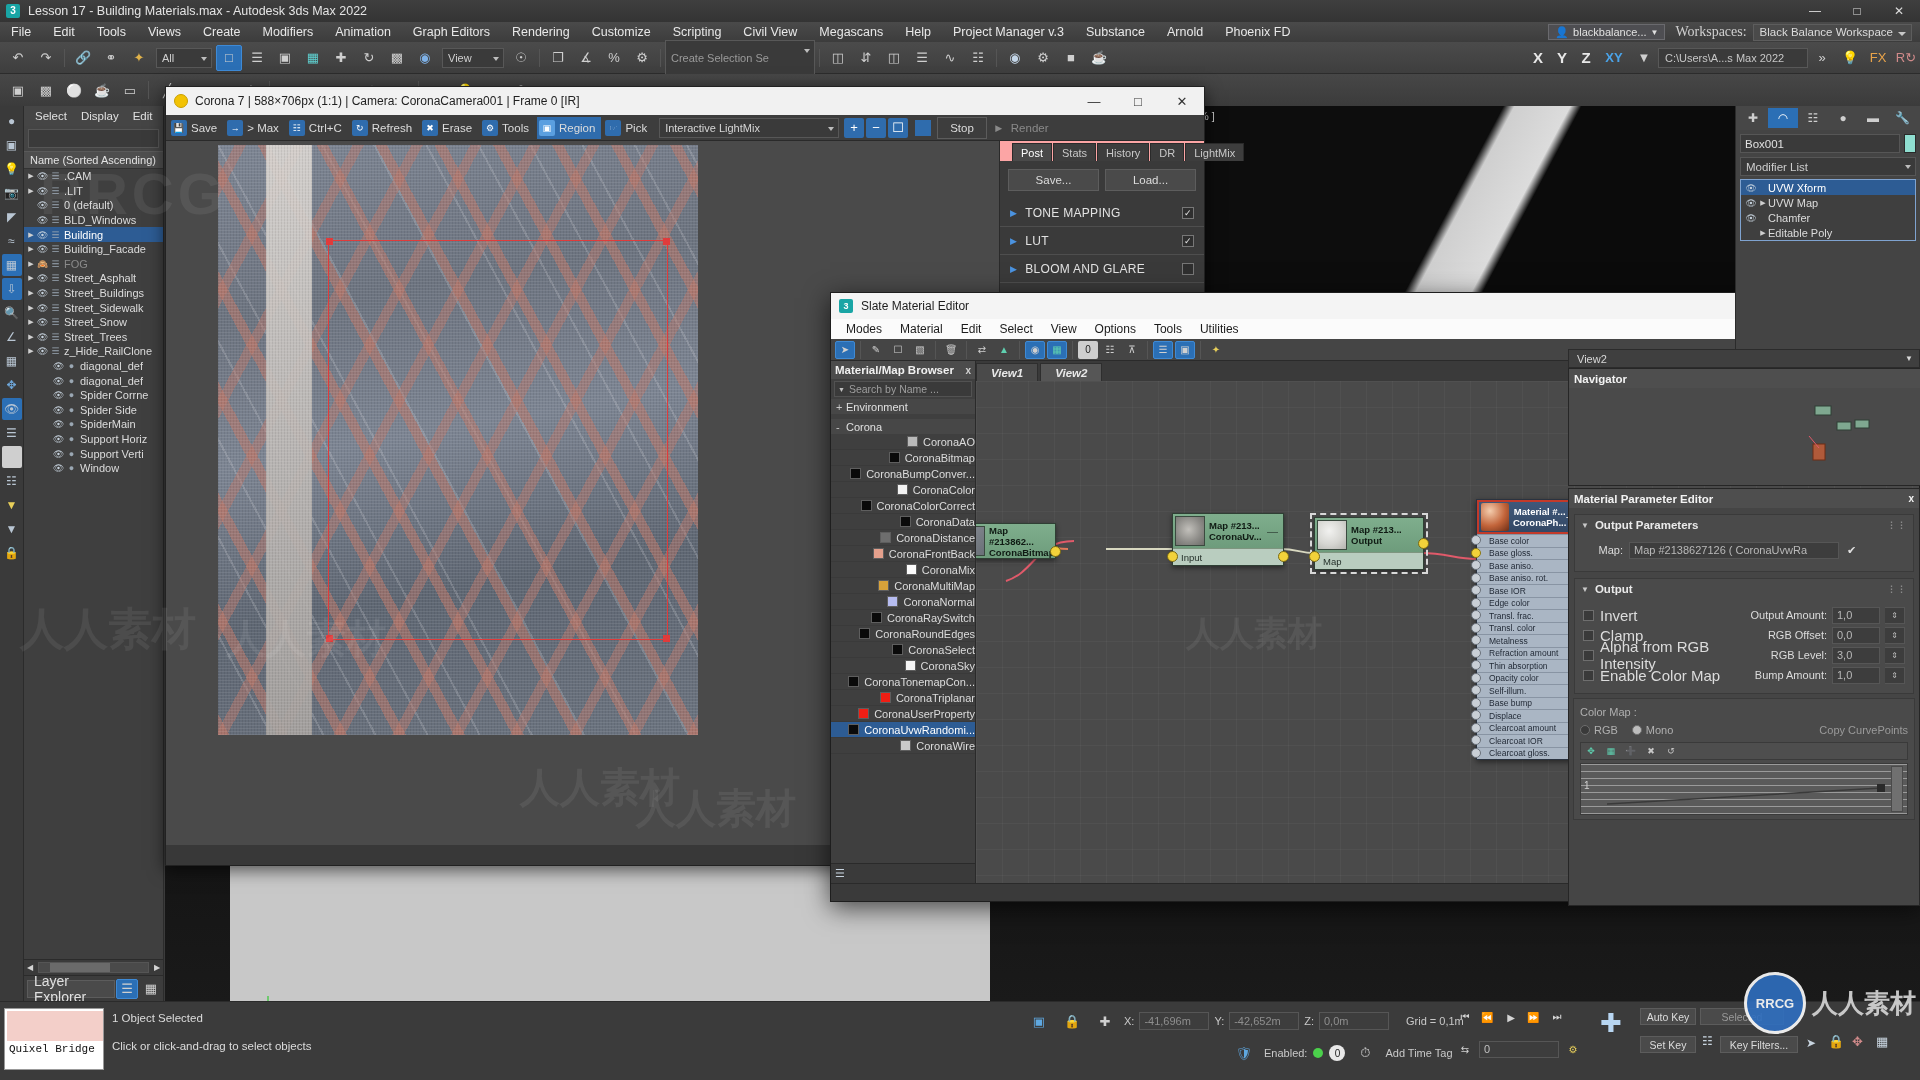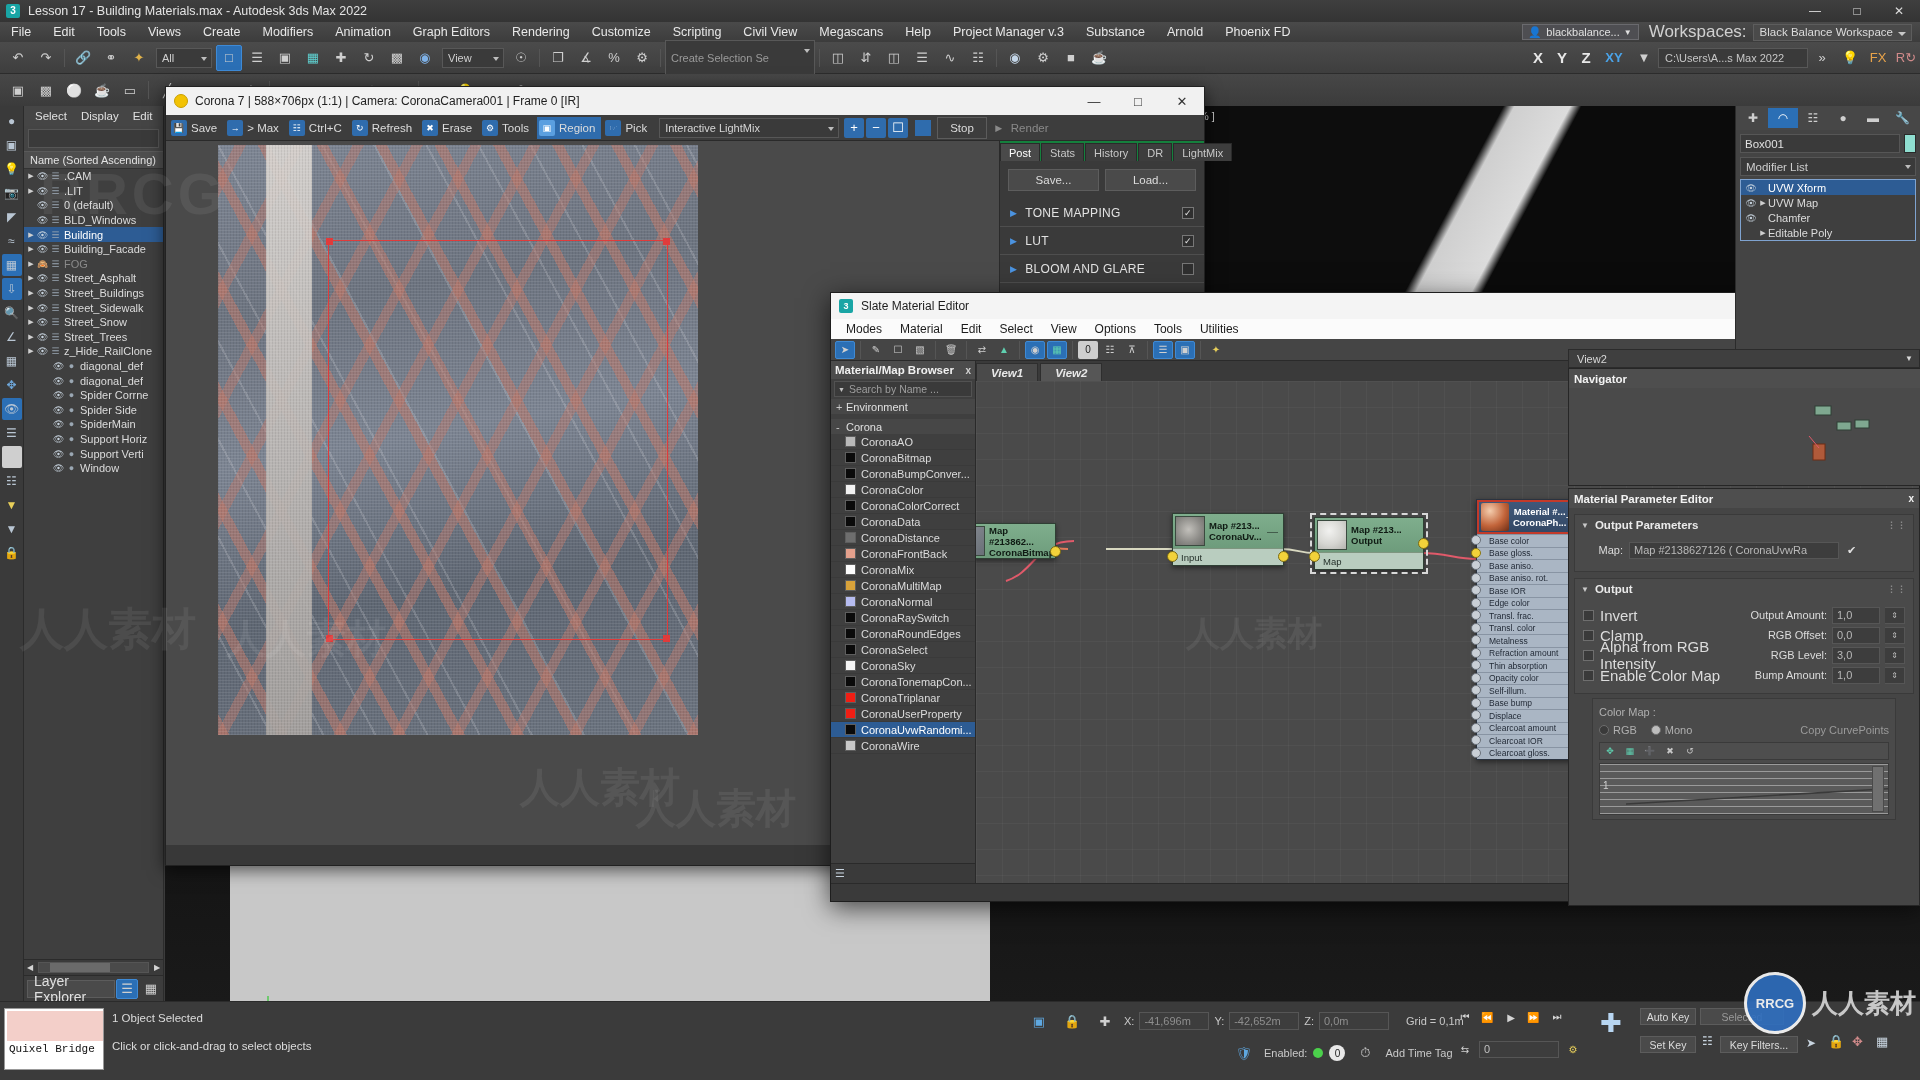--- a/index.html
+++ b/index.html
@@ -27,21 +27,21 @@
   
   .menubar{
     position:absolute;left:0;top:22px;width:1920px;height:20px;
     background:linear-gradient(#4a4a4a,#3c3c3c);
     display:flex;align-items:center;font-size:12.5px;color:#e8e8e8;
   }
   .menubar .mi{padding:0 11px;height:20px;line-height:20px;white-space:nowrap;}
   .user-area{position:absolute;right:0;top:0;height:20px;display:flex;align-items:center;}
   .user-pill{background:#4e4e52;border:1px solid #6a6a6e;height:16px;display:flex;align-items:center;
     padding:0 6px;font-size:11px;margin-right:10px;color:#e0e0e0;}
-  .ws-label{font-size:17px;color:#d0d0d0;margin-right:6px;}
+  .ws-label{font-size:14px;color:#d0d0d0;margin-right:6px;font-family:Liberation Serif, serif;}
   .ws-combo{background:#4a4a4a;border:1px solid #5d5d5d;height:17px;display:flex;align-items:center;
     padding:0 18px 0 6px;font-size:11.5px;color:#dcdcdc;position:relative;margin-right:8px;}
   .ws-combo::after{content:"";position:absolute;right:5px;top:7px;border-left:4px solid transparent;
     border-right:4px solid transparent;border-top:4px solid #c8c8c8;}
 
   
   .maintb{
     position:absolute;left:0;top:42px;width:1920px;height:32px;
     background:linear-gradient(#4b4b4b,#3e3e3e);display:flex;align-items:center;padding-left:4px;
     border-bottom:1px solid #2c2c2c;
@@ -136,21 +136,21 @@
   .render-noise{position:absolute;inset:0;opacity:.22;
      background-image:repeating-linear-gradient(0deg,rgba(255,255,255,.35) 0 1px,rgba(0,0,0,0) 1px 3px),
                       repeating-linear-gradient(90deg,rgba(0,0,0,.3) 0 1px,rgba(0,0,0,0) 1px 3px);}
   .render-strip{position:absolute;left:48px;top:0;width:46px;height:100%;
      background:linear-gradient(180deg,#d8d4d0,#b9b5b2 60%,#a7a3a0);opacity:.93;}
   .region-box{position:absolute;left:110px;top:95px;width:340px;height:400px;border:1px solid #e03b3b;}
   .region-box i{position:absolute;width:7px;height:7px;background:#e03b3b;}
   .region-box i.tl{left:-3px;top:-3px;} .region-box i.tr{right:-3px;top:-3px;}
   .region-box i.bl{left:-3px;bottom:-3px;} .region-box i.br{right:-3px;bottom:-3px;}
   .vfb-right{width:205px;background:#3a3a3a;border-left:1px solid #2a2a2a;}
-  .vfb-tabs{height:20px;display:flex;align-items:flex-end;background:#15803d;}
+  .vfb-tabs{height:20px;display:flex;align-items:flex-end;background:#fca5a5;padding-left:12px;}
   .vfb-tab{height:18px;padding:0 8px;font-size:11px;color:#c8c8c8;line-height:18px;
            background:#3d3d3d;border:1px solid #2a2a2a;border-bottom:none;margin-right:1px;}
   .vfb-tab.act{background:#4a4a4a;color:#fff;}
   .vfb-btnrow{display:flex;gap:6px;padding:8px;}
   .vfb-btn{flex:1;height:22px;background:#4a4a4a;border:1px solid #5d5d5d;color:#ddd;font-size:11.5px;
            display:flex;align-items:center;justify-content:center;}
   .vfb-sec{height:28px;display:flex;align-items:center;padding:0 10px;font-size:12px;color:#e2e2e2;
            border-bottom:1px solid #4e4e4e;letter-spacing:.3px;}
   .vfb-sec .ar{color:#4b93e0;font-size:9px;margin-right:8px;}
   .chk{width:12px;height:12px;border:1px solid #777;background:#2f2f2f;margin-left:auto;
@@ -177,21 +177,21 @@
   .mmb-hdr{height:18px;background:#4c4c4c;display:flex;align-items:center;padding:0 4px;
            font-size:11.5px;font-weight:bold;color:#f0f0f0;}
   .mmb-hdr .x{margin-left:auto;font-size:10px;color:#d0d0d0;}
   .mmb-search{height:16px;background:#3a3a3a;border:1px solid #525252;margin:2px 3px;display:flex;
               align-items:center;padding-left:3px;font-size:10.5px;color:#9e9e9e;}
   .mmb-search .ar{font-size:7px;margin-right:4px;color:#c0c0c0;}
   .grp{height:15px;display:flex;align-items:center;font-size:11px;color:#e0e0e0;padding-left:5px;background:#474747;}
   .grp .pm{width:10px;color:#c8c8c8;}
   .mmb-list{flex:1;overflow:hidden;}
   .mi2{height:16px;display:flex;align-items:center;padding-left:14px;font-size:11px;color:#dcdcdc;
-       border-bottom:1px solid #3a3a3a;}
+       border-bottom:1px solid #3a3a3a;justify-content:flex-end;}
   .mi2.sel{background:#2d5c94;color:#fff;}
   .sw{width:11px;height:11px;margin-right:5px;border:1px solid #5e5e5e;}
   .mmb-foot{height:20px;background:#3a3a3a;border-top:1px solid #2a2a2a;display:flex;align-items:center;padding-left:4px;}
 
   .nodearea{flex:1;background:#4a4a4a;display:flex;flex-direction:column;position:relative;}
   .view-tabs{height:20px;background:#3a3a3a;display:flex;align-items:flex-end;}
   .vt{height:18px;padding:0 14px;line-height:18px;font-size:11.5px;font-style:italic;font-weight:bold;
       color:#e8e8e8;background:#4a4a4a;border:1px solid #2e2e2e;border-bottom:none;margin-right:2px;}
   .vt.act{background:#565656;}
   .canvas{flex:1;position:relative;overflow:hidden;
@@ -265,21 +265,21 @@
   .fld{background:#3d3d3d;border:1px solid #565656;height:17px;display:flex;align-items:center;
        padding:0 4px;font-size:11px;color:#b9b9b9;}
   .cbx{width:11px;height:11px;border:1px solid #6e6e6e;background:#3a3a3a;margin-right:6px;flex:none;}
   .spin{width:20px;height:17px;background:#3d3d3d;border:1px solid #565656;border-left:none;
         display:flex;align-items:center;justify-content:center;font-size:8px;color:#c0c0c0;}
   .two-col{display:flex;}
   .two-col .c1{width:160px;}
   .two-col .c2{flex:1;}
   .lrow{display:flex;align-items:center;height:20px;font-size:15px;color:#dcdcdc;}
   .nrow2{display:flex;align-items:center;justify-content:flex-end;height:20px;font-size:11px;color:#dcdcdc;gap:5px;}
-  .cmap{margin:4px 23px 0;border:1px solid #3a3a3a;background:#4a4a4a;padding:4px 6px;}
+  .cmap{margin:4px 4px 0;border:1px solid #3a3a3a;background:#4a4a4a;padding:4px 6px;}
   .cmap-top{display:flex;align-items:center;font-size:11px;color:#b0b0b0;height:18px;}
   .radio{width:10px;height:10px;border-radius:50%;border:1px solid #6e6e6e;background:#3a3a3a;margin-right:4px;}
   .radio.on{background:#bdbdbd;}
   .cmap-tb{height:18px;background:#4e4e4e;border:1px solid #3a3a3a;display:flex;align-items:center;margin-top:3px;}
   .cmap-tb .cb{width:20px;height:16px;display:flex;align-items:center;justify-content:center;font-size:9px;color:#c8c8c8;}
   .curve{height:52px;background:#5a5a5a;border:1px solid #3a3a3a;margin-top:3px;position:relative;overflow:hidden;}
   .curve .lines{position:absolute;inset:0;background:repeating-linear-gradient(180deg,#9a9a9a 0 1px,transparent 1px 7px);}
   .curve .lbl{position:absolute;left:3px;top:16px;font-size:10px;color:#d0d0d0;}
 
   

